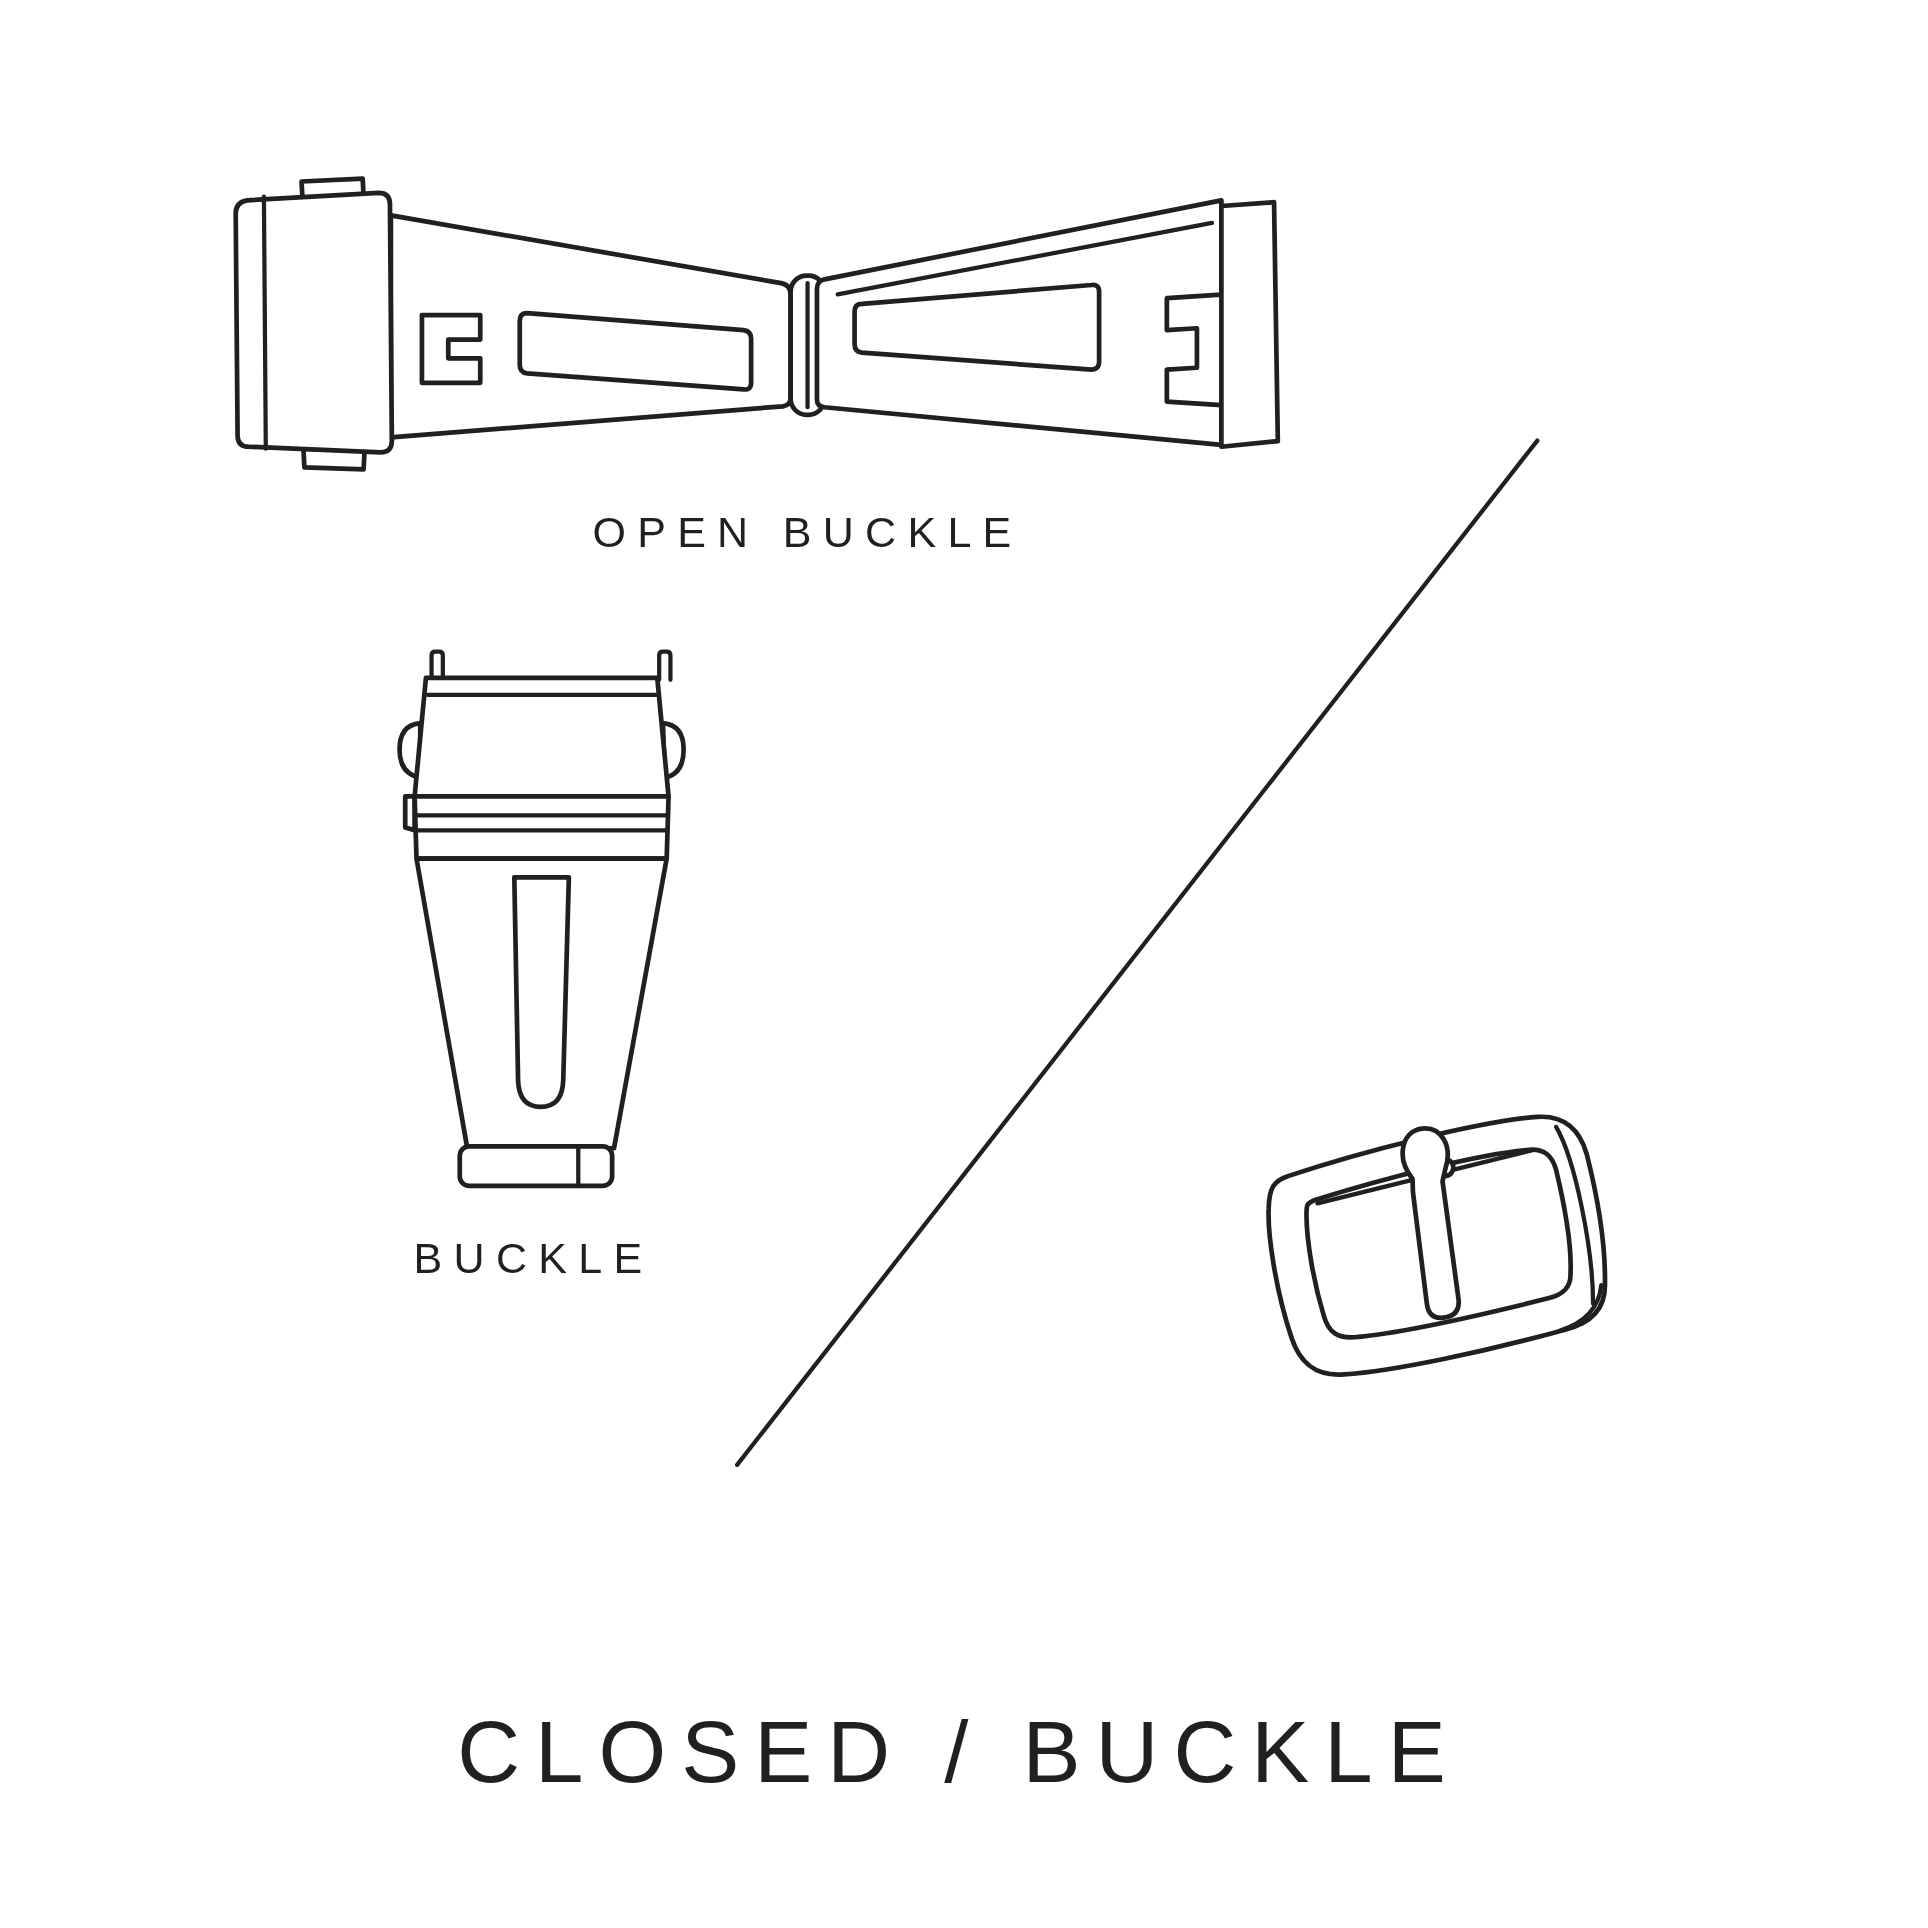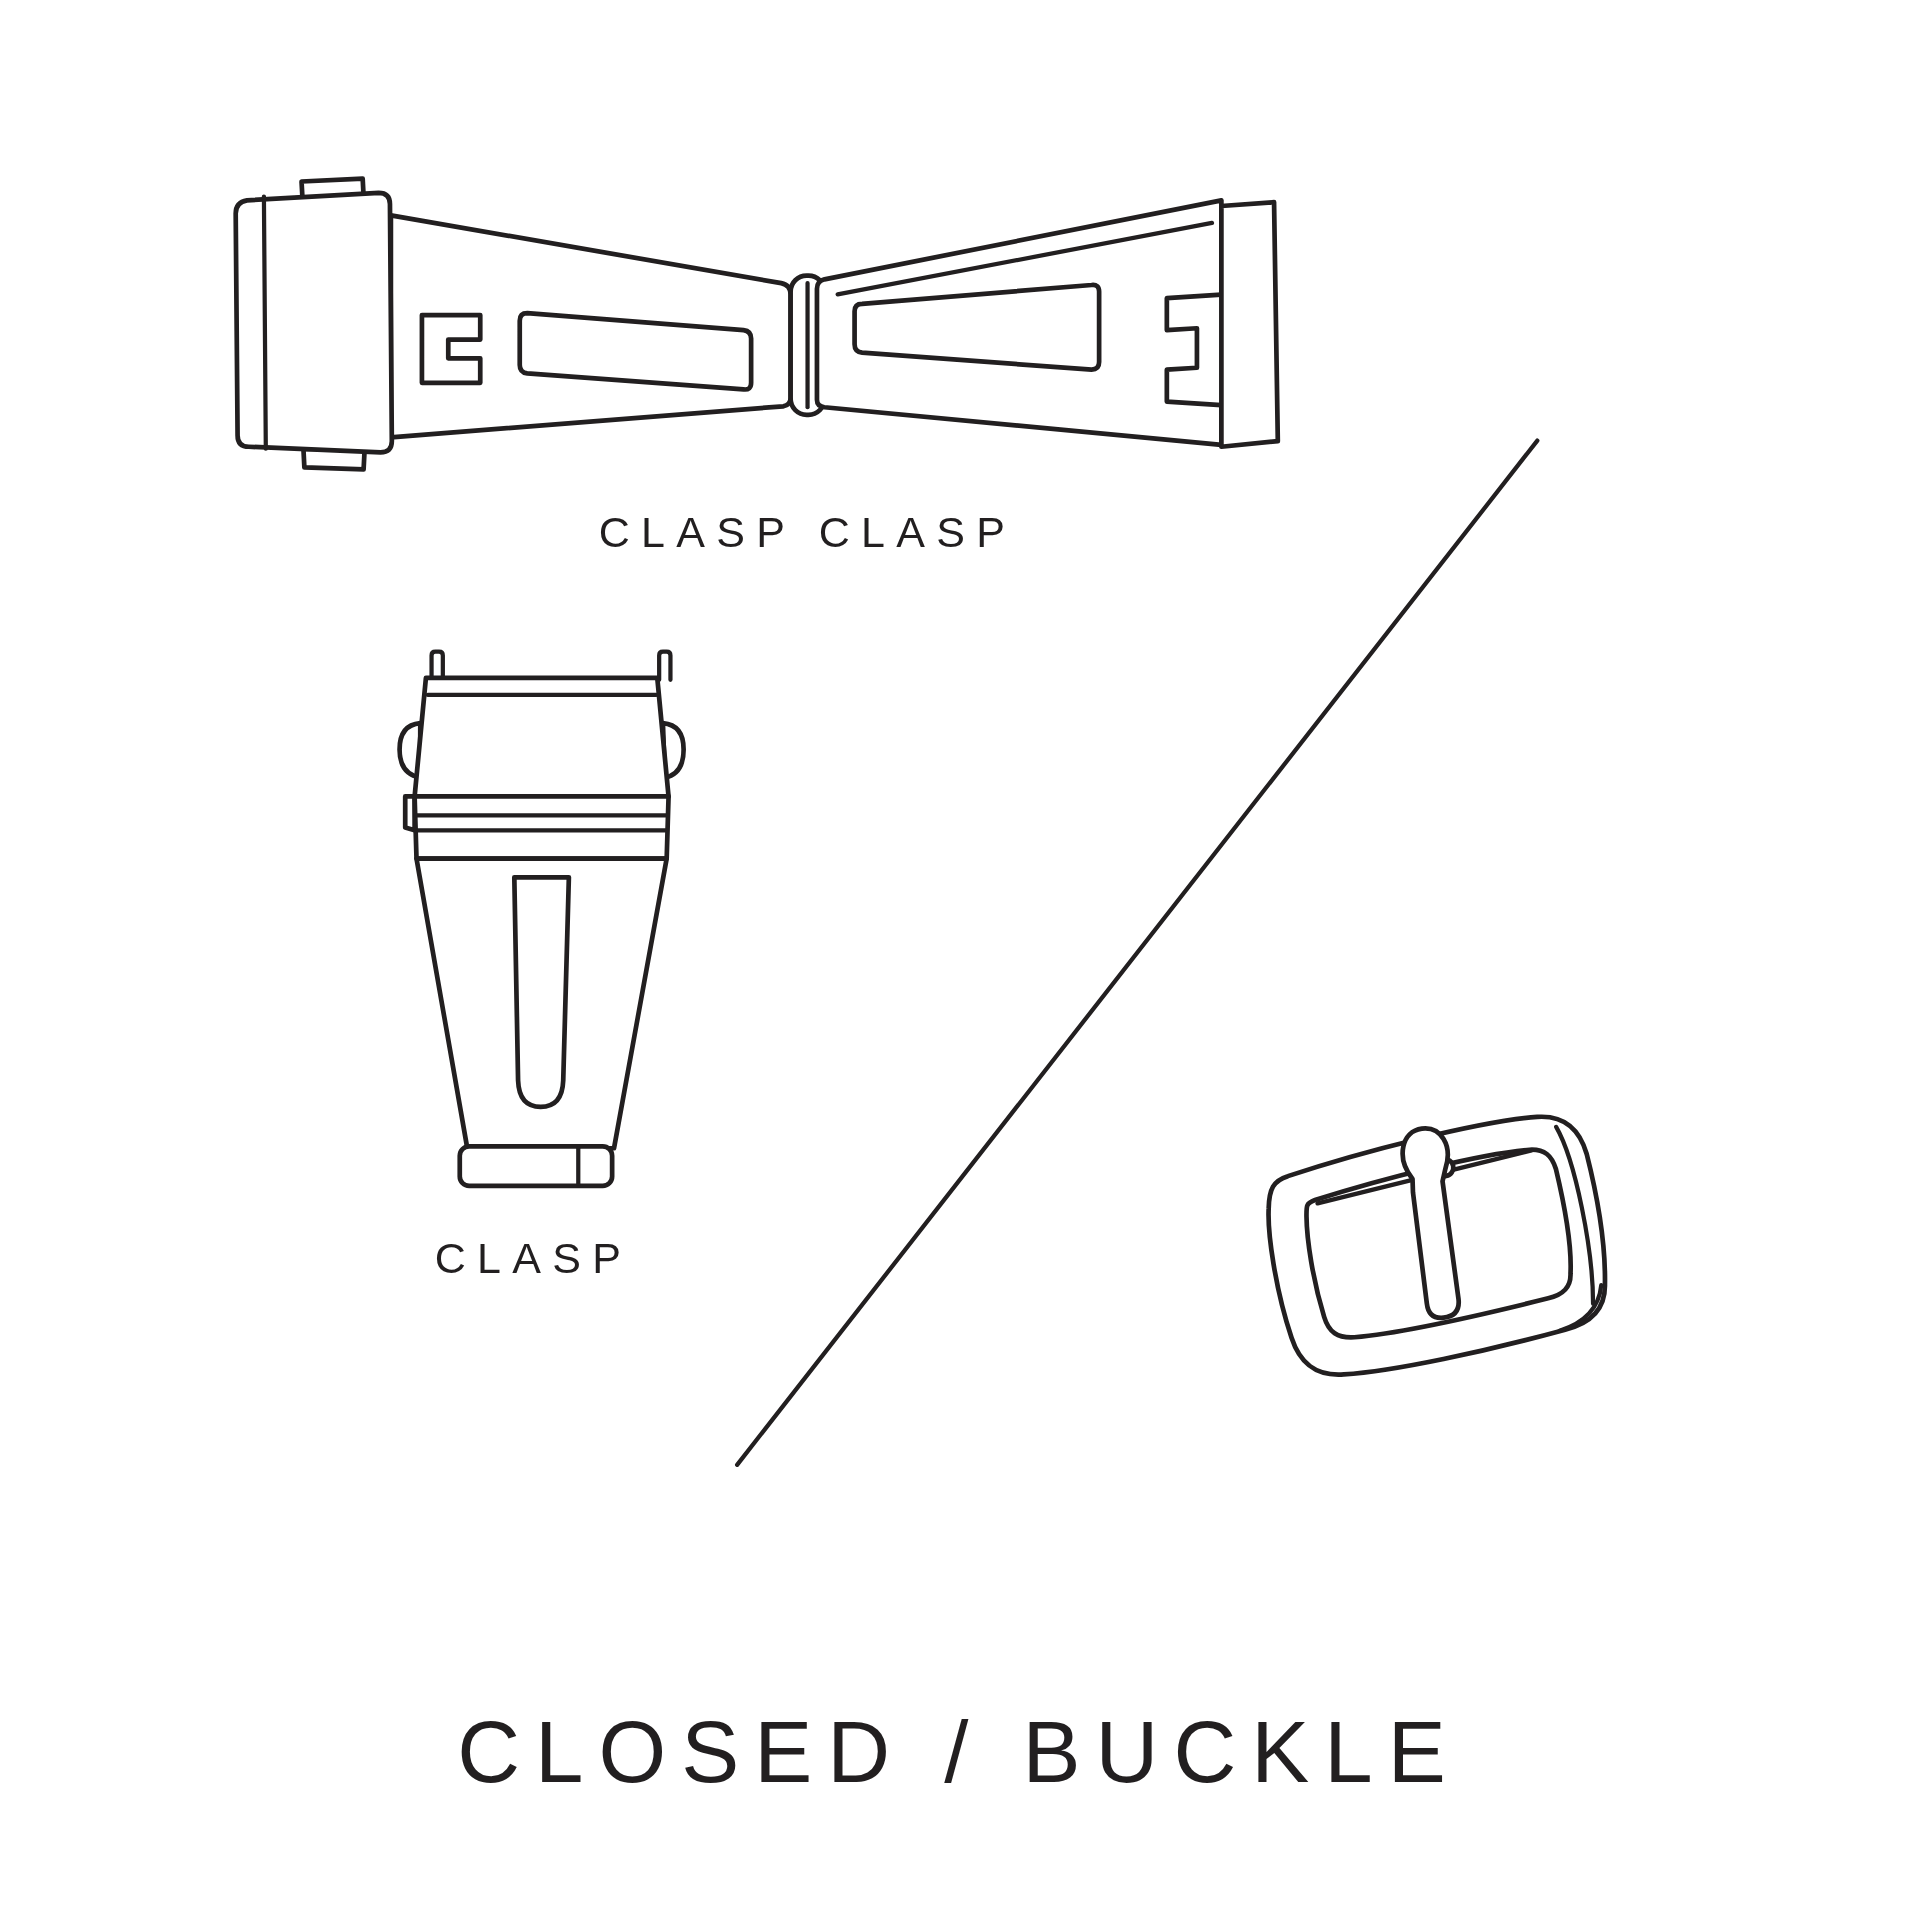--- a/index.html
+++ b/index.html
@@ -66,21 +66,21 @@
     <path class="ink" d="M 1098,34 L 1154,30 L 1158,284 L 1098,290 Z"></path>
   </g>
   <g>
     <path class="ink" d="M 120,8 L 185,5 L 186,24 L 121,26 Z"></path>
     <path class="ink" d="M 122,292 L 187,294 L 186,314 L 123,312 Z"></path>
     <path class="ink" d="M 62,28 L 202,20 Q 214,20 214,32 L 216,284 Q 216,296 204,296 L 64,290 Q 52,290 52,278 L 50,42 Q 50,30 62,28 Z"></path>
     <line class="ink-thin" x1="80" y1="24" x2="82" y2="292"></line>
   </g>
 </svg>
 
-<div class="label" style="left:478px;top:508px;width:659px">CLASP CLASP</div>
+<div class="label" style="left:478px;top:508px;width:659px">OPEN BUCKLE</div>
 
 <svg class="fig" style="left:377px;top:640px" width="348" height="565" viewBox="0 0 370 600">
   <g>
     <path class="ink-thin" d="M 58,42 L 58,16 Q 58,12 62,12 L 66,12 Q 70,12 70,16 L 70,42"></path>
     <path class="ink-thin" d="M 300,42 L 300,16 Q 300,12 304,12 L 308,12 Q 312,12 312,16 L 312,42"></path>
   </g>
   <g>
     <path class="ink" d="M 46,88 Q 24,90 24,116 Q 24,142 46,146 Z"></path>
     <path class="ink" d="M 304,88 Q 326,90 326,116 Q 326,142 306,146 Z"></path>
   </g>
@@ -97,21 +97,21 @@
   <g>
     <path class="ink" d="M 42,232 L 308,232 L 252,540 L 96,540 Z"></path>
     <path class="ink" d="M 146,252 L 204,252 L 198,468 Q 197,496 174,496 Q 151,496 150,468 Z"></path>
   </g>
   <g>
     <rect class="ink" x="88" y="538" width="162" height="42" rx="10"></rect>
     <line class="ink-thin" x1="214" y1="540" x2="214" y2="578"></line>
   </g>
 </svg>
 
-<div class="label" style="left:345px;top:1234px;width:377px">CLASP</div>
+<div class="label" style="left:345px;top:1234px;width:377px">BUCKLE</div>
 
 <svg class="fig" style="left:0;top:0" width="1928" height="1928" viewBox="0 0 2048 2048">
   <line class="ink-thin" x1="1633" y1="468" x2="783" y2="1556"></line>
 </svg>
 
 <svg class="fig" style="left:1182px;top:1055px" width="471" height="395" viewBox="0 0 500 420">
   <g transform="translate(70,120) rotate(-10)">
     <g>
       <path class="ink" d="M 40,16 C 120,4 250,-6 312,0 C 340,3 354,20 357,48 C 361,102 359,152 352,188 C 348,214 330,226 302,228 C 215,236 115,240 62,234 C 32,231 18,214 14,186 C 6,132 8,72 14,46 C 18,26 24,18 40,16 Z"></path>
       <path class="ink" d="M 64,46 C 140,36 245,28 298,33 C 314,35 320,43 322,58 C 325,108 323,148 318,170 C 316,185 306,191 290,192 C 205,198 125,201 80,197 C 62,195 54,187 52,170 C 47,130 48,86 52,62 C 54,50 54,48 64,46 Z"></path>

